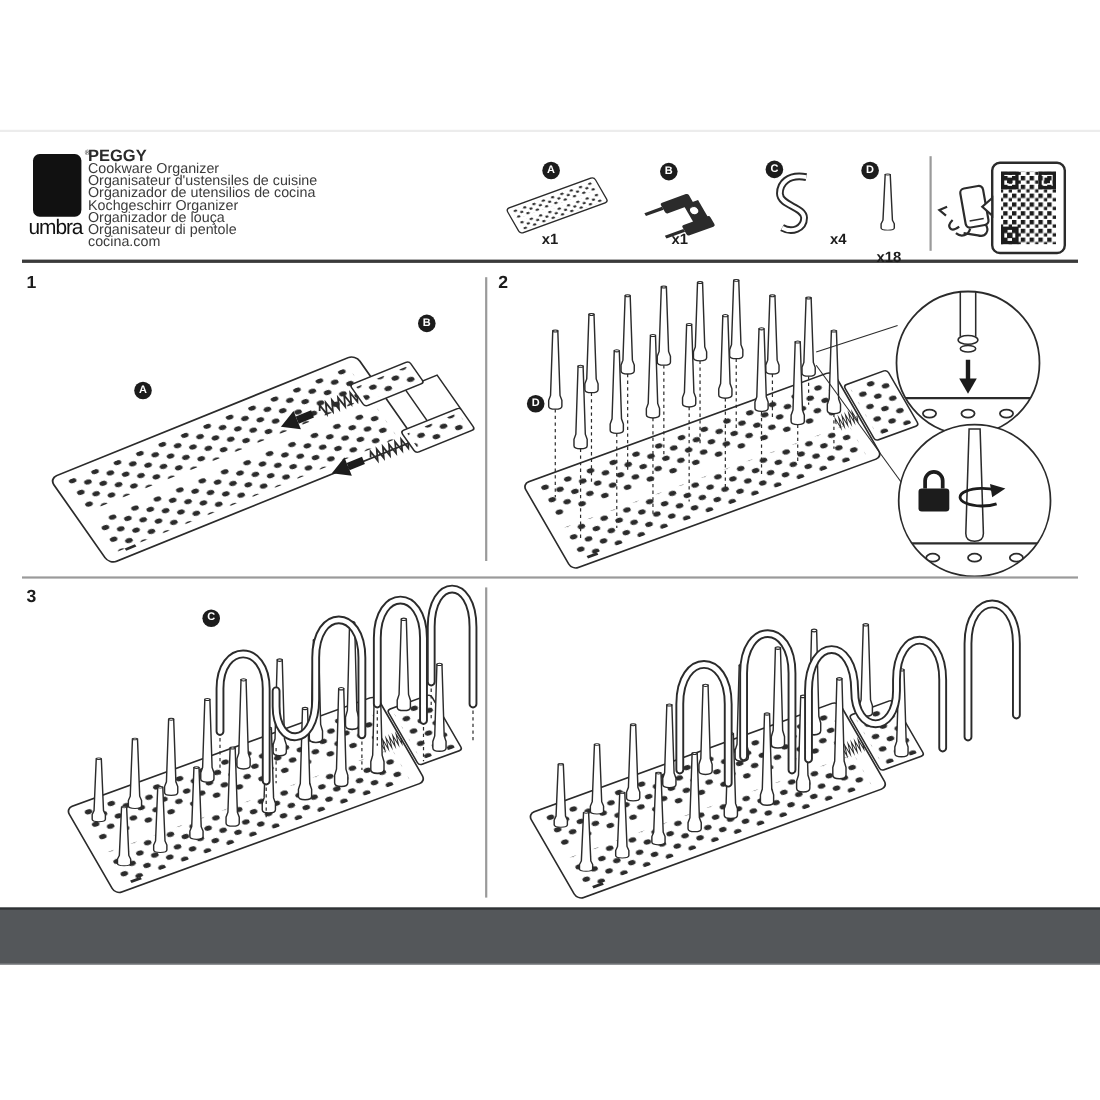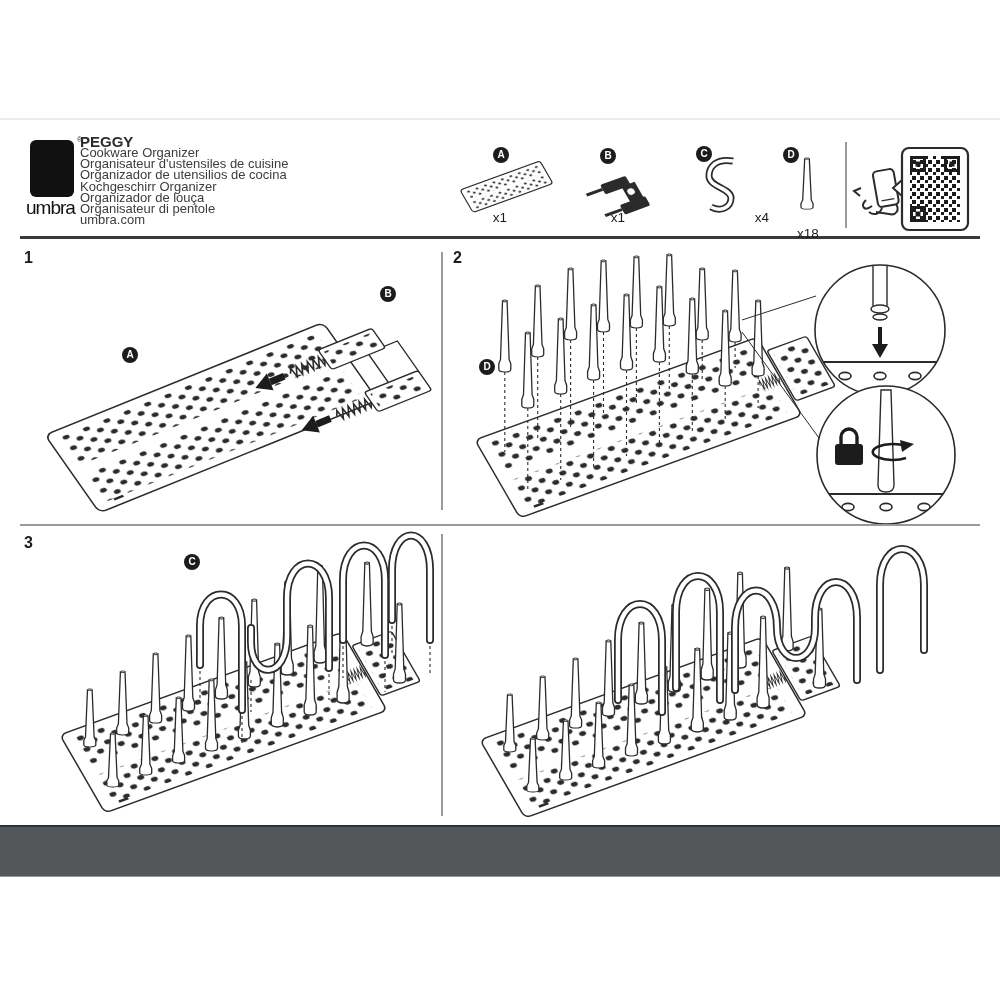--- a/index.html
+++ b/index.html
@@ -16,21 +16,21 @@
   
   #logo-box{left:30px;top:140px;width:44px;height:57px;background:#111;border-radius:6px;}
   #logo-word{left:26px;top:197px;width:52px;font-weight:normal;font-size:19px;letter-spacing:-1px;color:#111;}
   #reg-mark{left:77px;top:136px;font-size:7px;color:#333;}
   #product-block{left:80px;top:136px;width:260px;}
   #product-name{font-size:15px;font-weight:bold;line-height:11px;}
   .product-line{font-size:13px;line-height:11.2px;color:#3c3c3c;}
   
   .badge{width:16px;height:16px;border-radius:50%;background:#1c1c1c;color:#fff;
          font-size:10px;font-weight:bold;text-align:center;line-height:16px;}
-  .qty{font-size:13.5px;font-weight:normal;color:#1c1c1c;text-align:center;width:60px;}
+  .qty{font-size:13.5px;font-weight:bold;color:#1c1c1c;text-align:center;width:60px;}
   .step-num{font-size:16px;font-weight:bold;color:#1c1c1c;}
 </style>
 </head>
 <body>
 
 <div id="page">
 
   <svg class="abs" style="left:0;top:0" width="1000" height="1000" viewBox="0 0 1000 1000">
     <defs>
       <pattern id="holes" width="22" height="13" patternUnits="userSpaceOnUse">
@@ -361,21 +361,21 @@
   <div class="abs" id="logo-word">umbra</div>
   <div class="abs" id="reg-mark">®</div>
   <div class="abs" id="product-block">
     <div id="product-name">PEGGY</div>
     <div class="product-line">Cookware Organizer</div>
     <div class="product-line">Organisateur d'ustensiles de cuisine</div>
     <div class="product-line">Organizador de utensilios de cocina</div>
     <div class="product-line">Kochgeschirr Organizer</div>
     <div class="product-line">Organizador de louça</div>
     <div class="product-line">Organisateur di pentole</div>
-    <div class="product-line">umbra.com</div>
+    <div class="product-line">cocina.com</div>
   </div>
 
   <div class="abs badge" style="left:493px;top:147px">A</div>
   <div class="abs badge" style="left:600px;top:148px">B</div>
   <div class="abs badge" style="left:696px;top:146px">C</div>
   <div class="abs badge" style="left:783px;top:147px">D</div>
   <div class="abs qty" style="left:470px;top:210px">x1</div>
   <div class="abs qty" style="left:588px;top:210px">x1</div>
   <div class="abs qty" style="left:732px;top:210px">x4</div>
   <div class="abs qty" style="left:778px;top:226px">x18</div>

